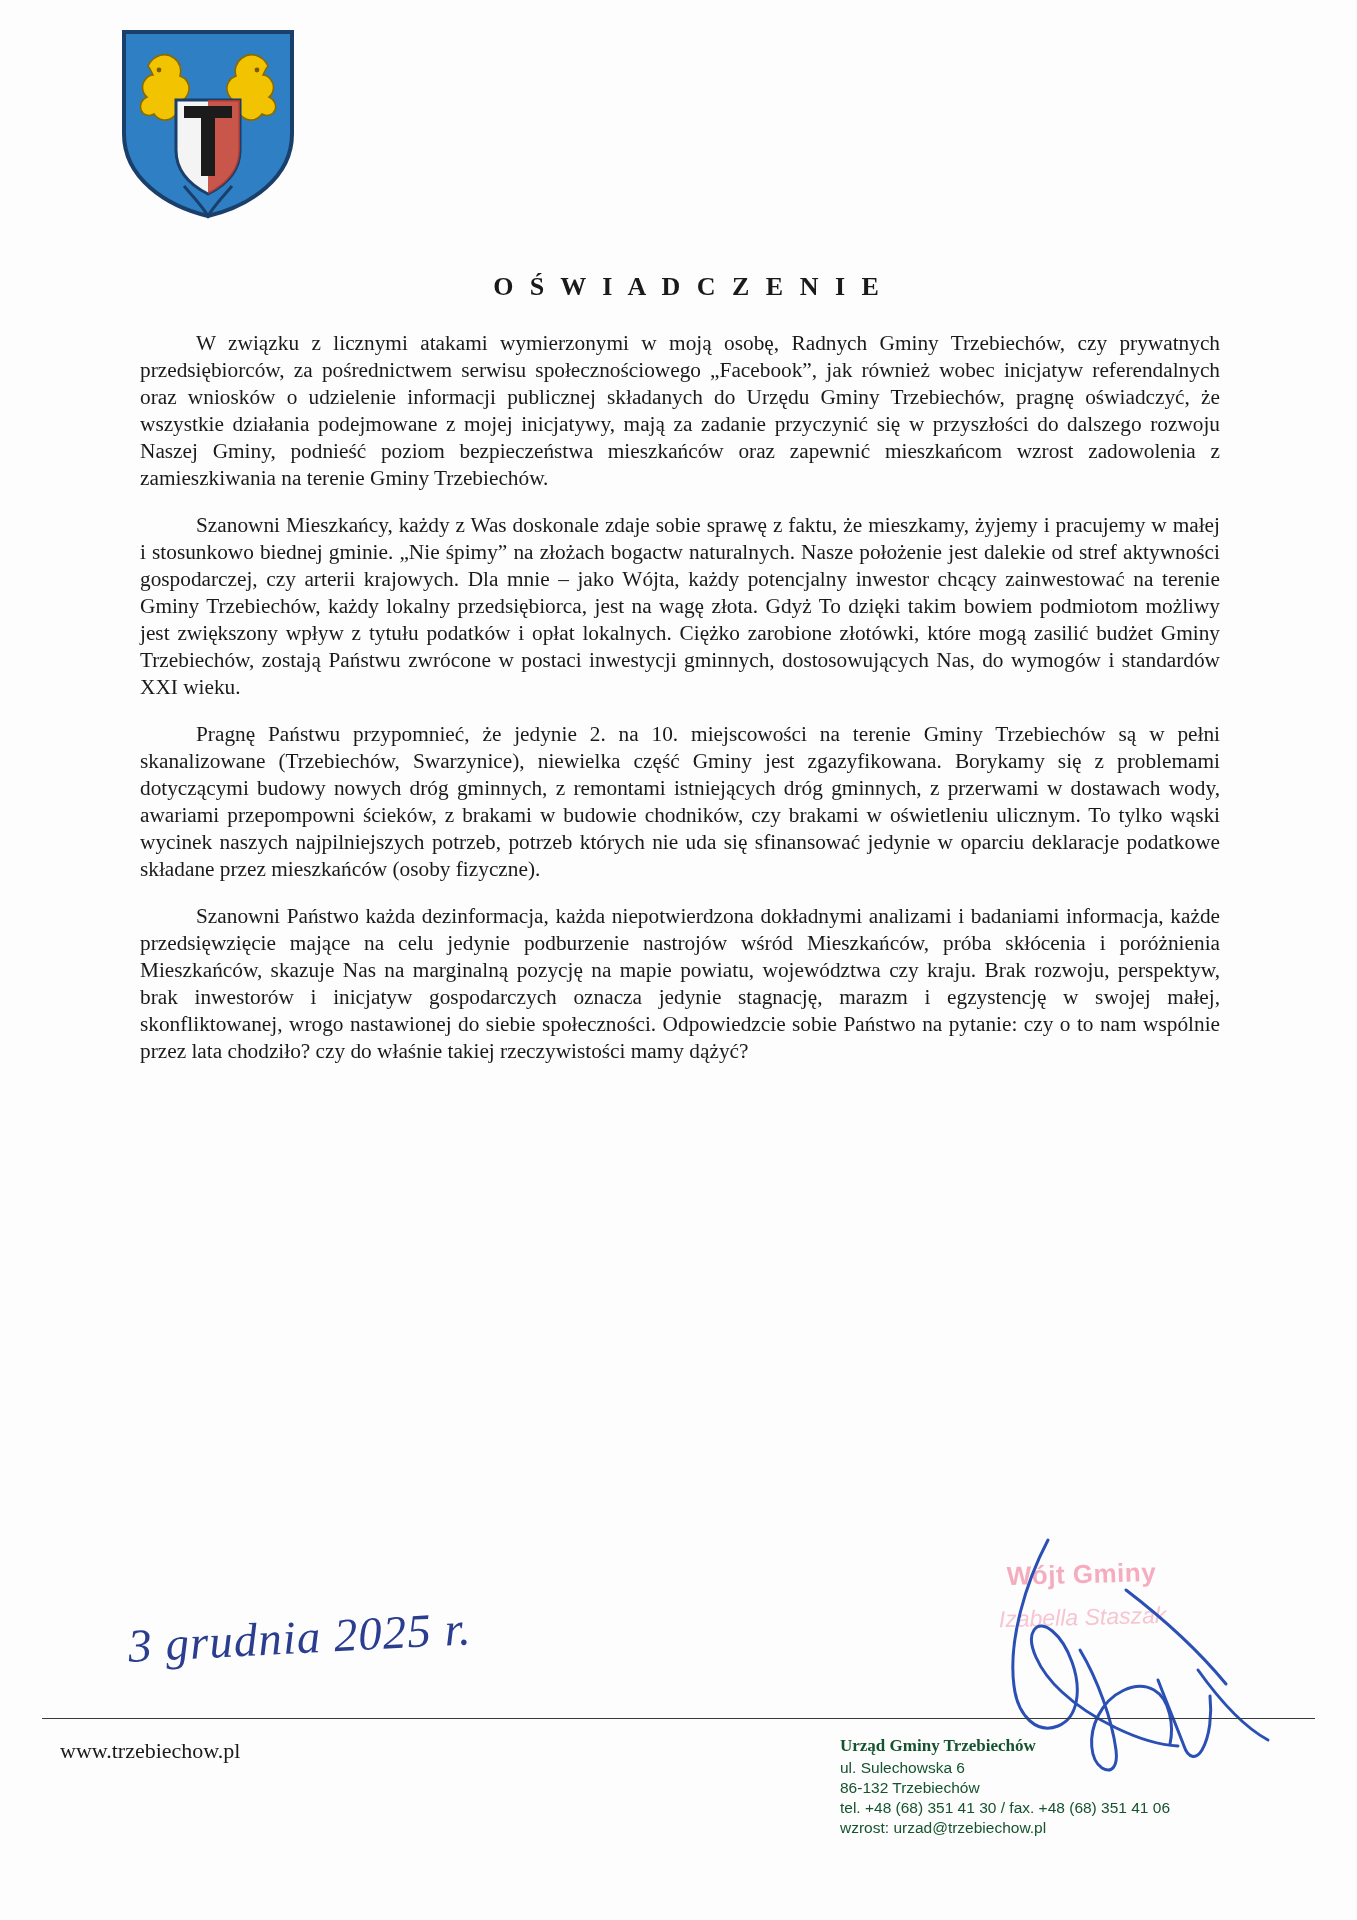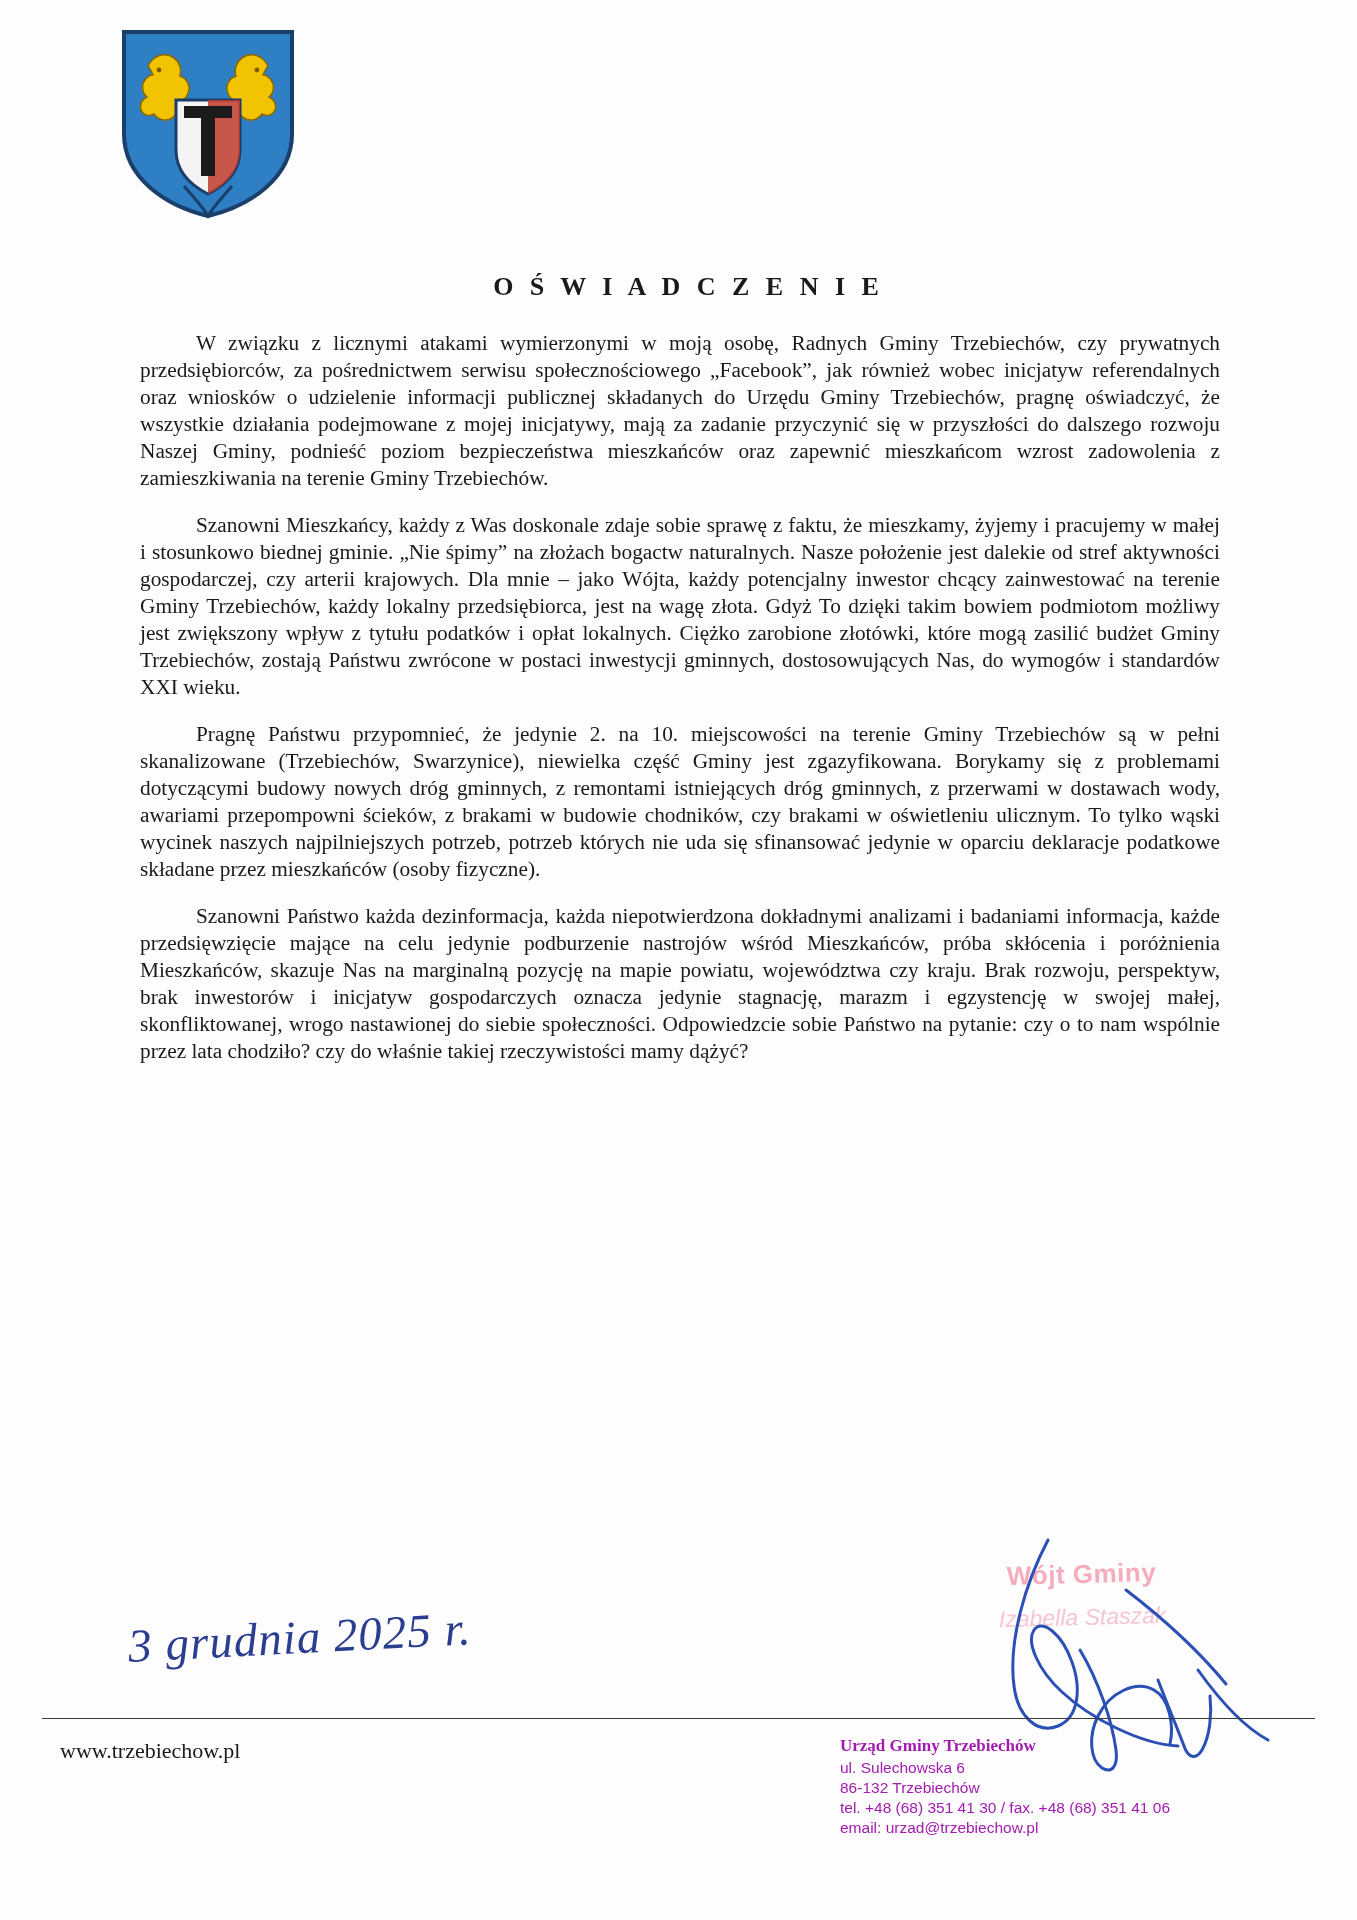--- a/index.html
+++ b/index.html
@@ -151,21 +151,21 @@
     font-family: "Liberation Serif", serif;
   }
 
   .footer-right {
     position: absolute;
     left: 840px;
     top: 1736px;
     font-family: "Liberation Sans", sans-serif;
     font-size: 15.5px;
     line-height: 20px;
-    color: #a21caf;
+    color: #14532d;
   }
   .footer-right .org {
     font-family: "Liberation Serif", serif;
     font-weight: 700;
     font-size: 17px;
     margin-bottom: 2px;
   }
 </style>
 </head>
 <body>
@@ -234,16 +234,16 @@
 
   <div class="footer-rule"></div>
 
   <div class="footer-left">www.trzebiechow.pl</div>
 
   <div class="footer-right">
     <div class="org">Urząd Gminy Trzebiechów</div>
     <div>ul. Sulechowska 6</div>
     <div>86-132 Trzebiechów</div>
     <div>tel. +48 (68) 351 41 30 / fax. +48 (68) 351 41 06</div>
-    <div>email: urzad@trzebiechow.pl</div>
+    <div>wzrost: urzad@trzebiechow.pl</div>
   </div>
 
 </div>
 
 </body></html>

